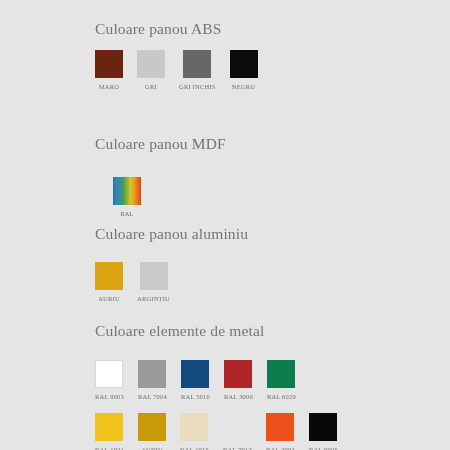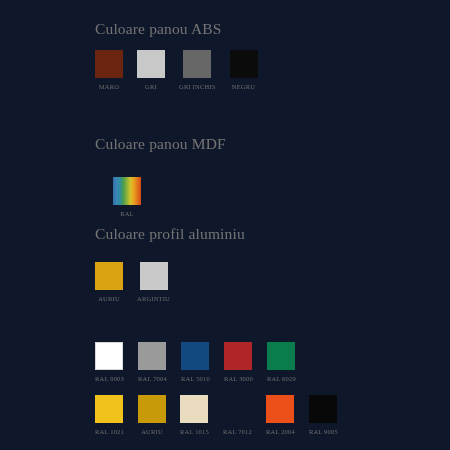--- a/index.html
+++ b/index.html
@@ -10,21 +10,21 @@
     width: 450px;
     height: 450px;
     background: #ffffff;
     font-family: "Liberation Sans", sans-serif;
     overflow: hidden;
   }
   .page {
     position: relative;
     width: 450px;
     height: 450px;
-    background: #0f172a;
+    background: #e5e5e5;
     box-sizing: border-box;
   }
   .section {
     position: absolute;
     left: 0;
     width: 450px;
   }
   .section-title {
     font-family: "Liberation Serif", serif;
     font-size: 15.5px;
@@ -107,34 +107,35 @@
     <div class="section-title">Culoare panou MDF</div>
     <div class="swatch-row">
       <div class="swatch-cell">
         <div class="swatch" id="rainbow-swatch" style="background: linear-gradient(to right, rgb(47, 111, 168), rgb(59, 134, 181), rgb(47, 143, 160), rgb(79, 158, 74), rgb(143, 179, 58), rgb(214, 194, 42), rgb(232, 160, 32), rgb(226, 115, 26), rgb(209, 74, 24));"></div>
         <div class="swatch-label">RAL</div>
       </div>
     </div>
   </div>
 
   <div class="section" id="sec-alu">
-    <div class="section-title">Culoare profil aluminiu</div>
+    <div class="section-title">Culoare panou aluminiu</div>
     <div class="swatch-row">
       <div class="swatch-cell">
         <div class="swatch" style="background-color: rgb(217, 163, 18);"></div>
         <div class="swatch-label">AURIU</div>
       </div>
       <div class="swatch-cell">
         <div class="swatch" style="background-color: rgb(201, 201, 201);"></div>
         <div class="swatch-label">ARGINTIU</div>
       </div>
     </div>
   </div>
 
   <div class="section" id="sec-metal">
+    <div class="section-title">Culoare elemente de metal</div>
     <div class="swatch-row first">
       <div class="swatch-cell">
         <div class="swatch bordered" style="background-color: rgb(255, 255, 255);"></div>
         <div class="swatch-label">RAL 9003</div>
       </div>
       <div class="swatch-cell">
         <div class="swatch" style="background-color: rgb(154, 154, 154);"></div>
         <div class="swatch-label">RAL 7004</div>
       </div>
       <div class="swatch-cell">

